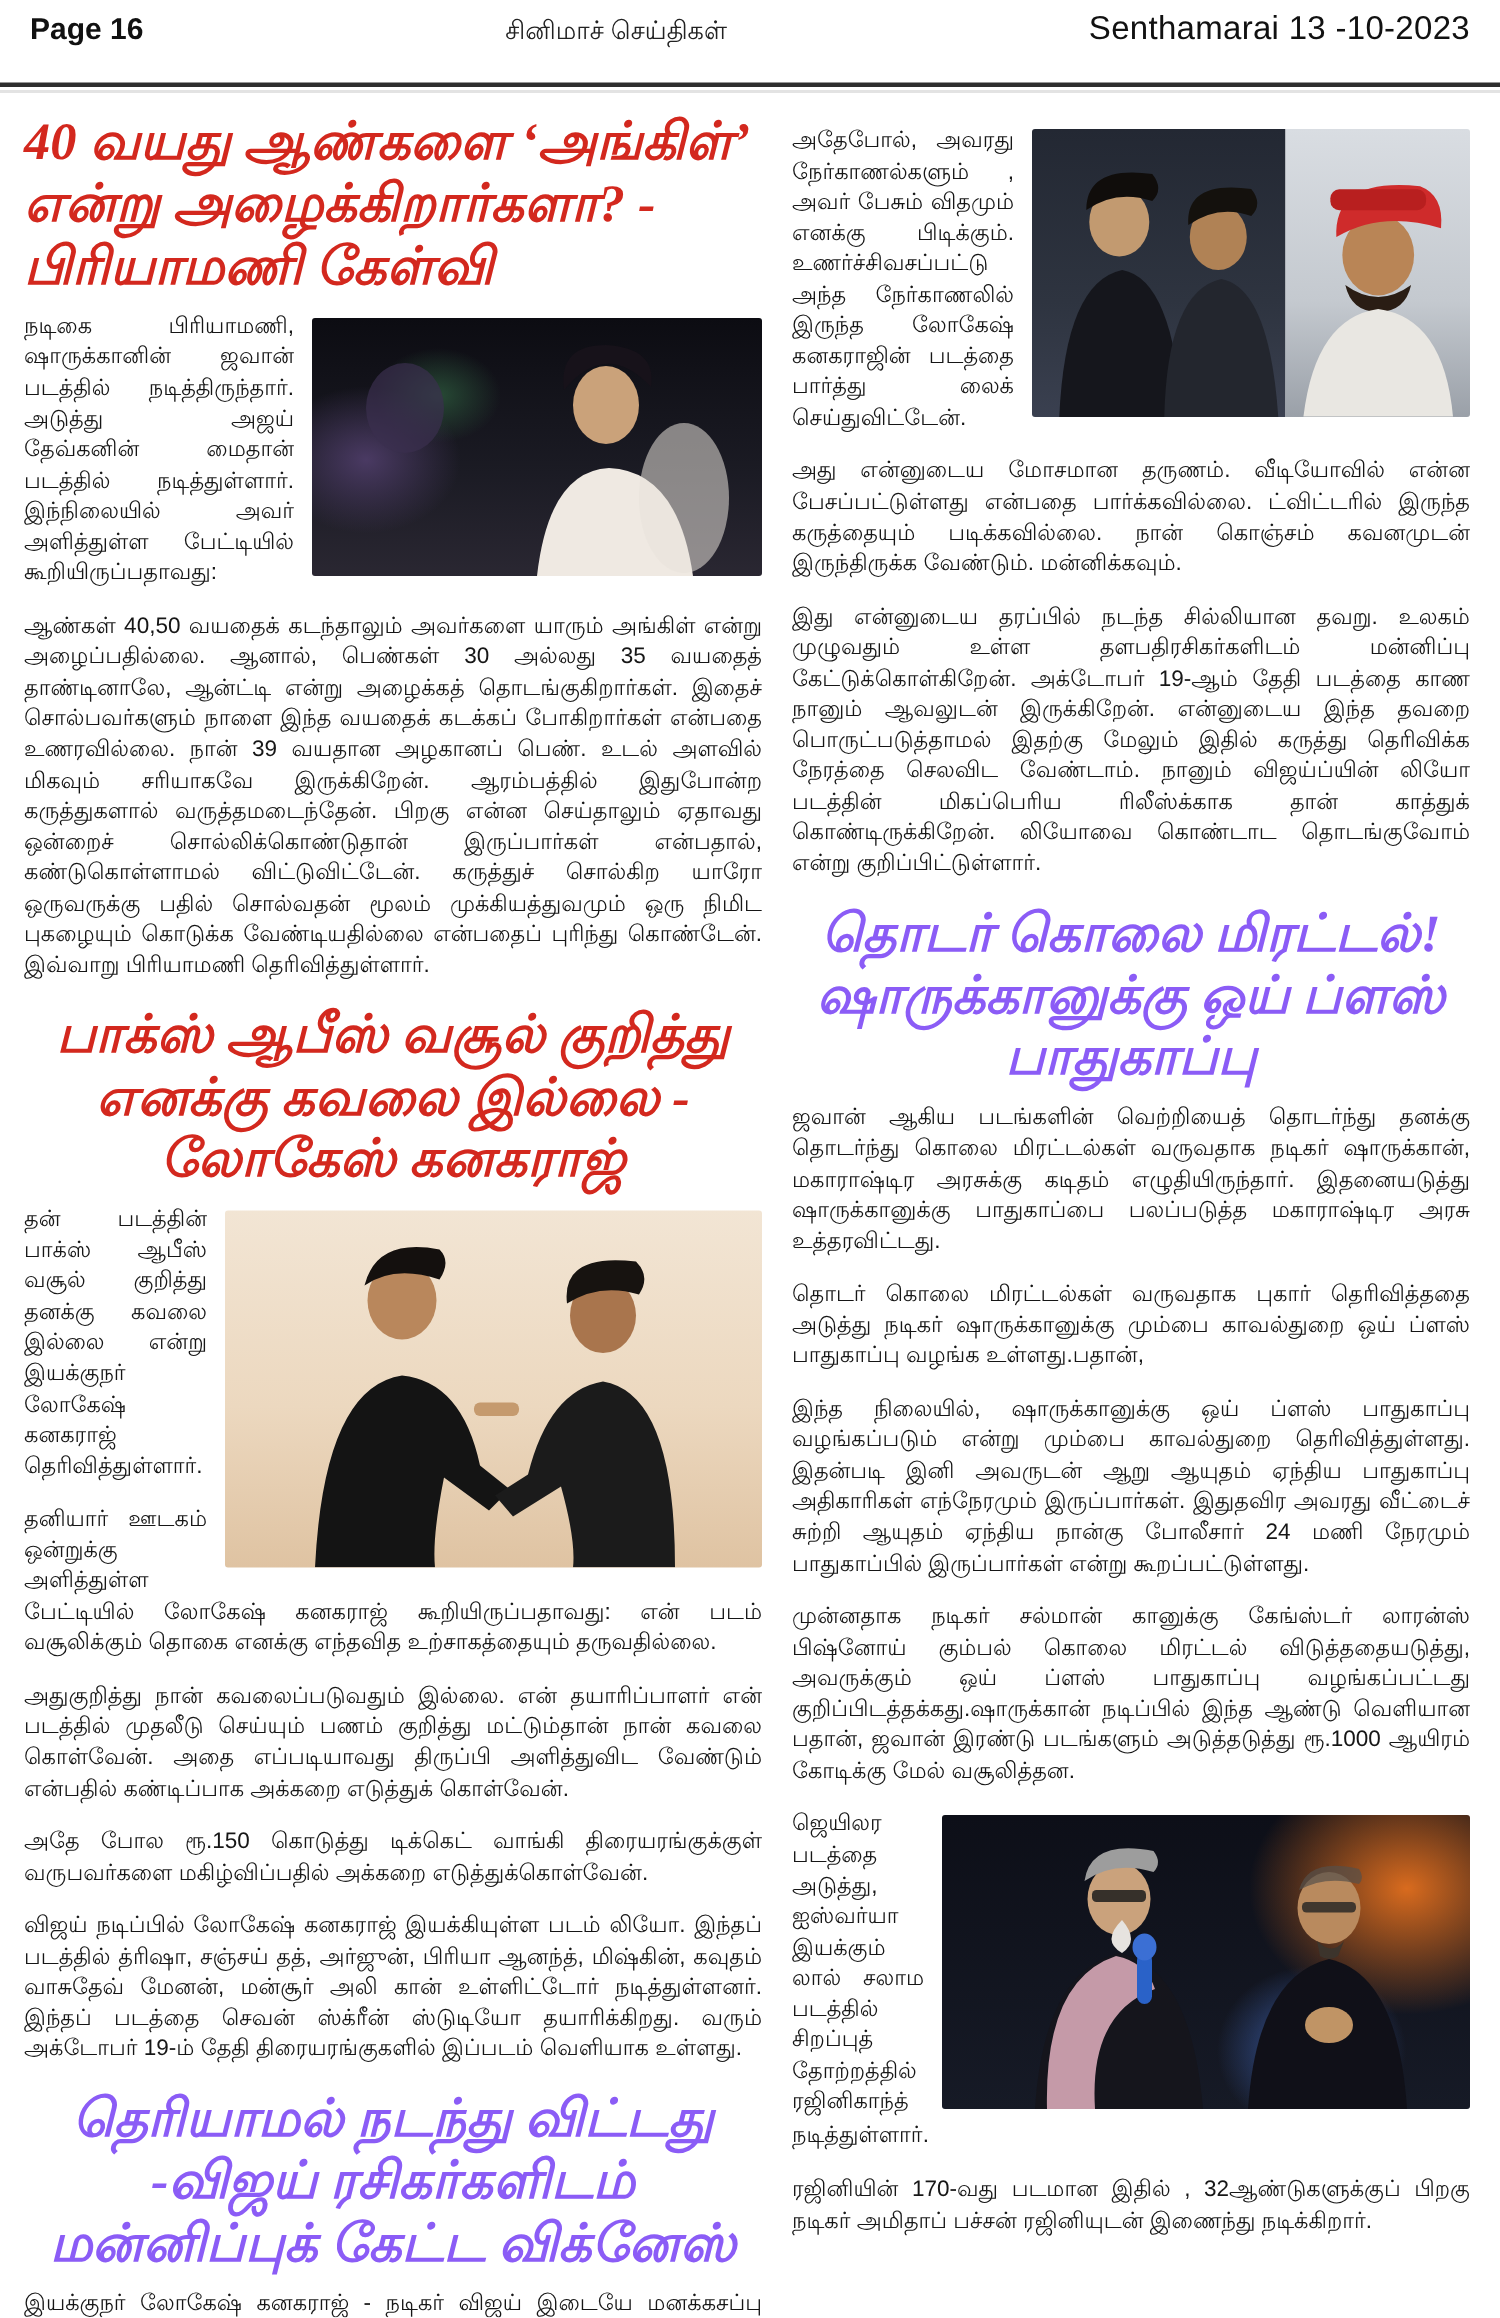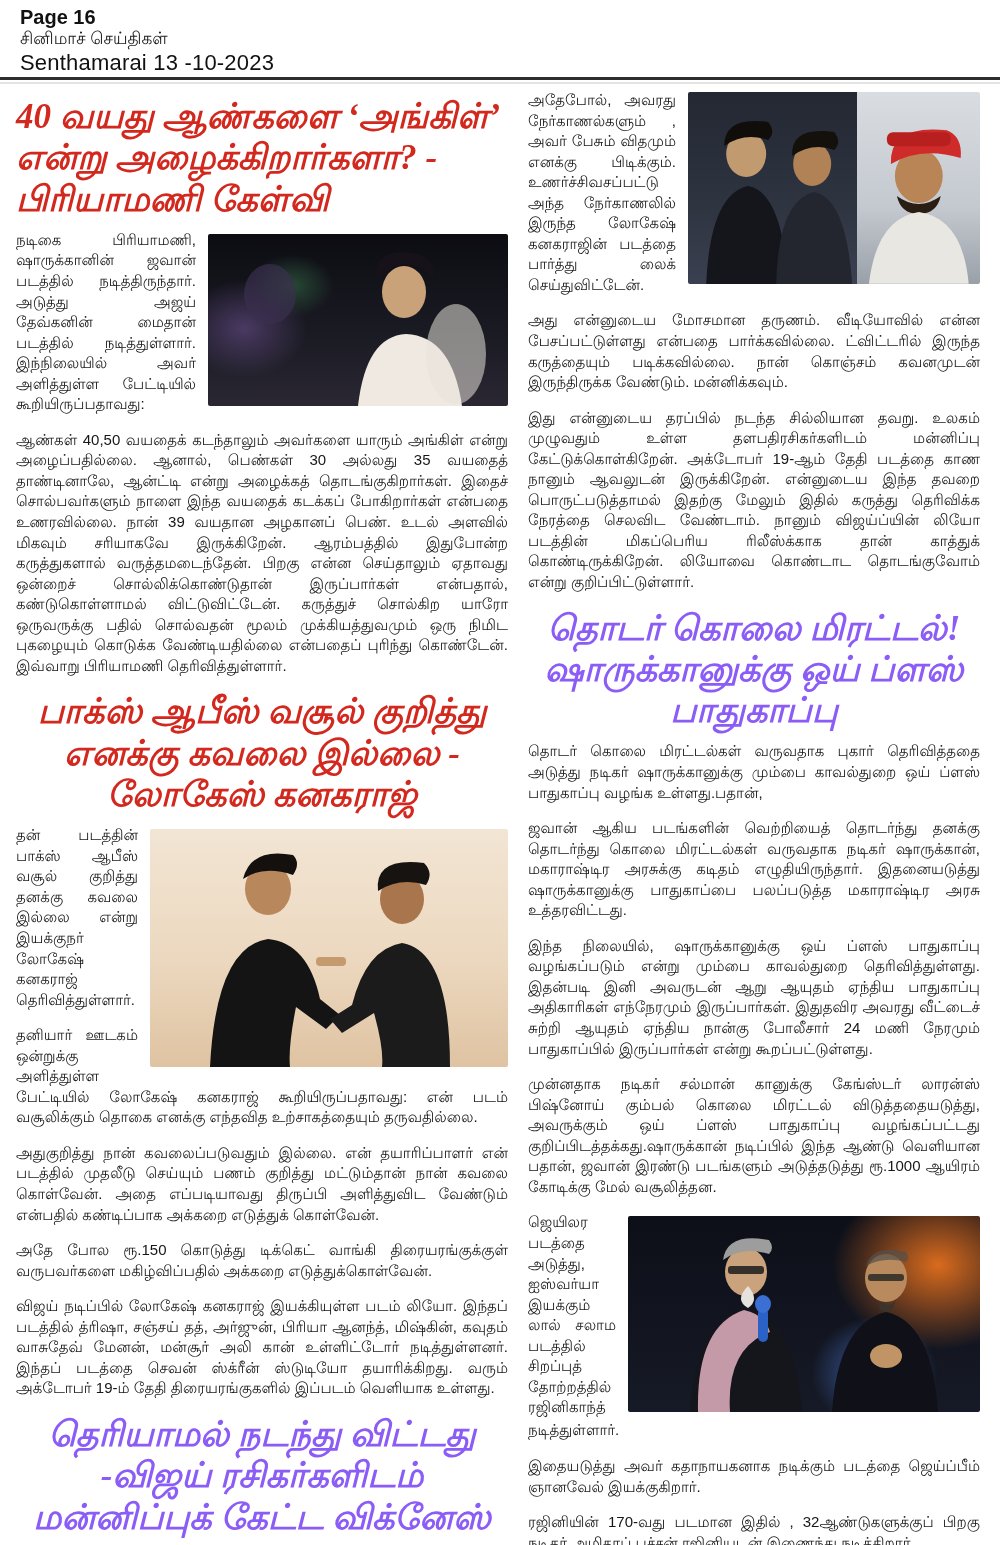--- a/index.html
+++ b/index.html
@@ -1,20 +1,20 @@
 <!DOCTYPE html>
 <html><head>
 <meta charset="utf-8">
 <style>
   html,body{margin:0;padding:0;background:#ffffff;}
   .page{width:1000px;height:1545px;background:#fff;overflow:hidden;
         font-family:"Liberation Sans", sans-serif;color:#161616;}
   
   .hdr{display:flex;justify-content:space-between;align-items:baseline;
-       padding:6px 20px 1px 20px;border-bottom:3px solid #2e2e2e;flex-direction:column;}
+       padding:6px 20px 23px 20px;border-bottom:3px solid #2e2e2e;}
   .hdr .pg{font-size:20px;font-weight:bold;color:#111;}
   .hdr .sec{font-size:17px;color:#222;text-align:right;}
   .hdr .mast{font-size:22px;font-weight:normal;color:#111;letter-spacing:.2px;}
   .hdr-sub{height:2px;background:#e3e3e3;margin:2px 0 0 0;}
   
   .cols{display:flex;gap:20px;padding:2px 16px 0 16px;}
   .colL{width:492px;flex:none;}
   .colR{width:452px;flex:none;}
   
   .hl{font-family:"Liberation Serif", serif;font-weight:bold;
@@ -105,21 +105,21 @@
       <div class="hl blk ctr">தெரியாமல் நடந்து  விட்டது -விஜய் ரசிகர்களிடம் மன்னிப்புக் கேட்ட விக்னேஸ்</div>
 
       <div class="bt">
         <p>இயக்குநர் லோகேஷ் கனகராஜ் - நடிகர் விஜய் இடையே மனக்கசப்பு இருப்பது தொடர்பான பதிவுக்கு இயக்குநர் விக்னேஷ் சிவன் லைக் செய்திருந்த நிலையில், அதற்காக மன்னிப்பு கேட்டுள்ளார்.</p>
 
       </div>
     </div>
 
     <div class="colR">
 
-      <div class="bt" style="margin-top:4px;">
+      <div class="bt" style="margin-top:20px;">
         <div class="photo ph-composite">
           <div class="half-a">
             <svg viewBox="0 0 169 192">
               <ellipse cx="58" cy="62" rx="20" ry="23" fill="#c29a70"></ellipse>
               <path d="M36 54 q0 -30 44 -24 q8 10 0 18 q-24 -8 -44 6z" fill="#100d0b"></path>
               <path d="M18 192 q4 -90 42 -98 q34 6 40 98z" fill="#15161c"></path>
               <ellipse cx="124" cy="72" rx="19" ry="22" fill="#b08255"></ellipse>
               <path d="M104 64 q-2 -30 42 -24 q8 10 0 18 q-22 -8 -42 6z" fill="#14110d"></path>
               <path d="M88 192 q2 -84 38 -92 q32 6 38 92z" fill="#23262e"></path>
             </svg>
@@ -136,22 +136,22 @@
         </div>
         <p>அதேபோல், அவரது நேர்காணல்களும் , அவர் பேசும் விதமும் எனக்கு பிடிக்கும். உணர்ச்சிவசப்பட்டு அந்த நேர்காணலில் இருந்த லோகேஷ் கனகராஜின் படத்தை பார்த்து லைக் செய்துவிட்டேன்.</p>
         <p>அது என்னுடைய மோசமான தருணம். வீடியோவில் என்ன பேசப்பட்டுள்ளது என்பதை பார்க்கவில்லை. ட்விட்டரில் இருந்த கருத்தையும் படிக்கவில்லை. நான் கொஞ்சம் கவனமுடன் இருந்திருக்க வேண்டும். மன்னிக்கவும்.</p>
         <div class="clear"></div>
         <p>இது என்னுடைய தரப்பில் நடந்த சில்லியான தவறு. உலகம் முழுவதும் உள்ள தளபதிரசிகர்களிடம் மன்னிப்பு கேட்டுக்கொள்கிறேன். அக்டோபர் 19-ஆம் தேதி படத்தை காண நானும் ஆவலுடன் இருக்கிறேன். என்னுடைய இந்த தவறை பொருட்படுத்தாமல் இதற்கு மேலும் இதில் கருத்து தெரிவிக்க நேரத்தை செலவிட வேண்டாம். நானும் விஜய்ப்யின் லியோ படத்தின் மிகப்பெரிய ரிலீஸ்க்காக தான் காத்துக் கொண்டிருக்கிறேன். லியோவை கொண்டாட தொடங்குவோம் என்று குறிப்பிட்டுள்ளார்.</p>
       </div>
 
       <div class="hl blk ctr">தொடர் கொலை மிரட்டல்! ஷாருக்கானுக்கு ஒய் ப்ளஸ் பாதுகாப்பு</div>
 
       <div class="bt">
+        <p>ஜவான் ஆகிய படங்களின் வெற்றியைத் தொடர்ந்து தனக்கு தொடர்ந்து கொலை மிரட்டல்கள் வருவதாக நடிகர் ஷாருக்கான், மகாராஷ்டிர அரசுக்கு கடிதம் எழுதியிருந்தார். இதனையடுத்து ஷாருக்கானுக்கு பாதுகாப்பை பலப்படுத்த மகாராஷ்டிர அரசு உத்தரவிட்டது.</p>
         <p>தொடர் கொலை மிரட்டல்கள் வருவதாக புகார் தெரிவித்ததை அடுத்து நடிகர் ஷாருக்கானுக்கு மும்பை காவல்துறை ஒய் ப்ளஸ் பாதுகாப்பு வழங்க உள்ளது.பதான்,</p>
-        <p>ஜவான் ஆகிய படங்களின் வெற்றியைத் தொடர்ந்து தனக்கு தொடர்ந்து கொலை மிரட்டல்கள் வருவதாக நடிகர் ஷாருக்கான், மகாராஷ்டிர அரசுக்கு கடிதம் எழுதியிருந்தார். இதனையடுத்து ஷாருக்கானுக்கு பாதுகாப்பை பலப்படுத்த மகாராஷ்டிர அரசு உத்தரவிட்டது.</p>
         <p>இந்த நிலையில், ஷாருக்கானுக்கு ஒய் ப்ளஸ் பாதுகாப்பு வழங்கப்படும் என்று மும்பை காவல்துறை தெரிவித்துள்ளது. இதன்படி இனி அவருடன் ஆறு ஆயுதம் ஏந்திய பாதுகாப்பு அதிகாரிகள் எந்நேரமும் இருப்பார்கள். இதுதவிர அவரது வீட்டைச் சுற்றி ஆயுதம் ஏந்திய நான்கு போலீசார் 24 மணி நேரமும் பாதுகாப்பில் இருப்பார்கள் என்று கூறப்பட்டுள்ளது.</p>
         <p>முன்னதாக நடிகர் சல்மான் கானுக்கு கேங்ஸ்டர் லாரன்ஸ் பிஷ்னோய் கும்பல் கொலை மிரட்டல் விடுத்ததையடுத்து, அவருக்கும் ஒய் ப்ளஸ் பாதுகாப்பு வழங்கப்பட்டது குறிப்பிடத்தக்கது.ஷாருக்கான் நடிப்பில் இந்த ஆண்டு வெளியான பதான், ஜவான் இரண்டு படங்களும் அடுத்தடுத்து ரூ.1000 ஆயிரம் கோடிக்கு மேல் வசூலித்தன.</p>
       </div>
 
 
       <div class="bt">
         <div class="photo ph-amitrajini">
           <svg viewBox="0 0 352 196">
             <ellipse cx="118" cy="56" rx="21" ry="24" fill="#caa27c"></ellipse>
             <path d="M95 44 q4 -28 46 -20 q6 8 0 14 q-26 -8 -46 6z" fill="#9d9d9d"></path>
@@ -164,20 +164,19 @@
             <ellipse cx="258" cy="62" rx="21" ry="24" fill="#b98a5e"></ellipse>
             <path d="M238 50 q6 -22 40 -14 q4 6 0 10 q-22 -6 -40 4z" fill="#55504a" opacity="0.7"></path>
             <rect x="240" y="58" width="36" height="7" rx="3" fill="#222" opacity="0.8"></rect>
             <path d="M250 84 q10 10 18 0 l-4 10 q-6 4 -12 0z" fill="#3c342c"></path>
             <path d="M204 196 q6 -88 54 -100 q46 10 52 100z" fill="#101018"></path>
             <ellipse cx="258" cy="140" rx="16" ry="12" fill="#c09465"></ellipse>
           </svg>
         </div>
         <p>ஜெயிலர படத்தை அடுத்து, ஐஸ்வர்யா இயக்கும் லால் சலாம படத்தில் சிறப்புத் தோற்றத்தில் ரஜினிகாந்த் நடித்துள்ளார்.</p>
         <div class="clear"></div>
-        <p>இதையடுத்து அவர் கதாநாயகனாக நடிக்கும் படத்தை ஜெய்ப்பீம் ஞானவேல் இயக்குகிறார்.</p>
         <p>ரஜினியின் 170-வது படமான இதில் , 32ஆண்டுகளுக்குப் பிறகு நடிகர் அமிதாப் பச்சன் ரஜினியுடன் இணைந்து நடிக்கிறார்.</p>
 
       </div>
 
     </div>
   </div>
 </div>
 
 </body></html>

